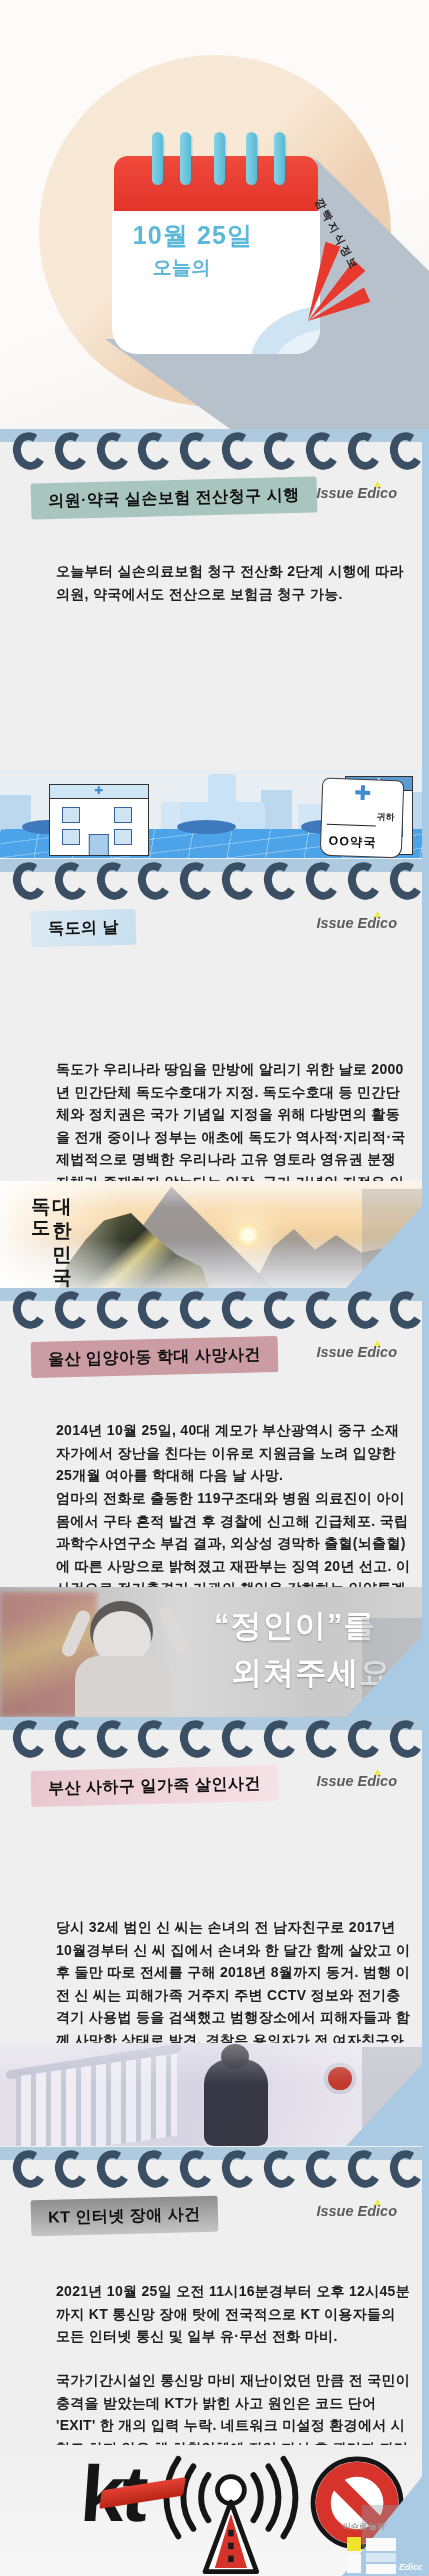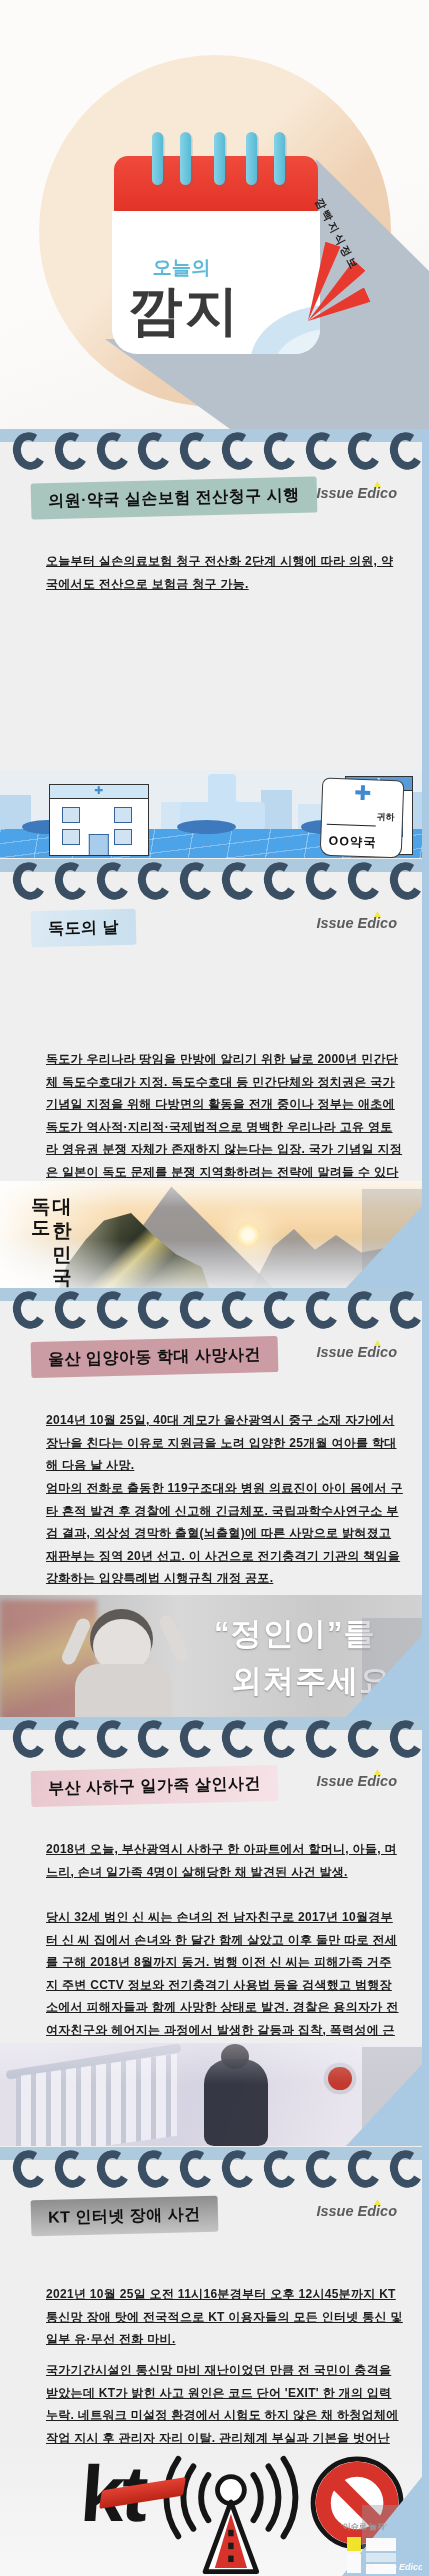--- a/index.html
+++ b/index.html
@@ -43,22 +43,22 @@
          font-size:16px;font-weight:800;color:#101010;border-radius:2.7px;z-index:10;letter-spacing:0.5px;}
   .badge.b1{background:#a9c6be;}
   .badge.b2{background:linear-gradient(100deg,#dceaf4,#c8dfee);}
   .badge.b3{background:#cc9ca4;}
   .badge.b4{background:linear-gradient(100deg,#e9c7cf,#f6e3e7);}
   .badge.b5{background:linear-gradient(180deg,#8e8e8e,#c4c4c4);}
   .brand{position:absolute;right:32px;top:56px;font-style:italic;font-weight:800;
          font-size:14.5px;color:#5c5c5c;z-index:10;}
   .brand .tri{position:absolute;top:-3.8px;right:16px;width:7px;height:5.9px;background:#f3e93e;
               clip-path:polygon(50% 0,0 100%,100% 100%);}
-  .para{position:absolute;left:38px;width:357px;font-size:12px;font-weight:700;color:#1d1d1d;
-        line-height:22.5px;letter-spacing:0.3px;margin:8px;text-decoration:underline;}
+  .para{position:absolute;left:38px;width:357px;font-size:14px;font-weight:700;color:#1d1d1d;
+        line-height:22.5px;letter-spacing:0.3px;margin:18px;}
   .illus{position:absolute;left:0;width:429px;overflow:hidden;}
   .corner-gray{position:absolute;right:0;bottom:0;width:67px;height:99px;background:rgba(150,156,162,.35);z-index:28;}
   .corner-wedge{position:absolute;right:0;bottom:0;width:83px;height:89px;background:#aac9e2;
                 clip-path:polygon(100% 0,100% 100%,0 100%);z-index:29;}
 
   
   #illus1{top:341px;height:88px;background:#e9eef3;}
   .skyrect{position:absolute;background:#bcd8ee;}
   .skyrect.lt{background:#d3e6f5;}
   #ground1{position:absolute;left:0;bottom:0;width:429px;height:29px;background:#4da3e8;
@@ -93,21 +93,21 @@
          background:linear-gradient(135deg,#5a5c3e 20%,#2f3528 45%,#c9b96a 55%,#3a4030 70%,#6b6a45 85%);
          clip-path:polygon(30% 10%,48% 0,62% 28%,78% 55%,95% 72%,100% 100%,0 100%,5% 70%,18% 35%);}
   #mist{position:absolute;left:0;top:0;width:429px;height:107px;
         background:linear-gradient(90deg,rgba(255,255,255,.9),rgba(255,255,255,0) 28%),
                    linear-gradient(0deg,rgba(255,255,255,.75),rgba(255,255,255,0) 45%),
                    linear-gradient(180deg,rgba(255,255,255,.55),rgba(255,255,255,0) 25%);}
   #callig{position:absolute;left:30px;top:3.2px;writing-mode:vertical-rl;font-size:19.3px;font-weight:900;
           color:#141414;letter-spacing:4.3px;line-height:1.1;z-index:6;}
 
   
-  #illus3{top:299px;height:130px;background:linear-gradient(90deg,#b3b3b3,#d8d8d8 42%,#c9c9c9 75%,#d2d2d2);margin-top:8px;}
+  #illus3{top:299px;height:130px;background:linear-gradient(90deg,#b3b3b3,#d8d8d8 42%,#c9c9c9 75%,#d2d2d2);}
   #poster{position:absolute;left:0;top:5.4px;width:97px;height:125px;opacity:.45;filter:blur(2.7px);
           background:linear-gradient(160deg,#b24b3e 20%,#d8a13c 45%,#a43b30 75%);}
   #baby-hair{position:absolute;left:90px;top:14px;width:63px;height:60px;border-radius:50%;background:#5e5a58;}
   #baby-head{position:absolute;left:93px;top:23.6px;width:58px;height:54px;border-radius:50%;background:#e3e0dd;}
   #baby-body{position:absolute;left:75px;top:69px;width:97px;height:61px;border-radius:23.6px 23.6px 0 0;background:#d6d3d0;}
   .baby-arm{position:absolute;width:14px;height:49px;border-radius:7px;background:#dcd9d6;}
   #arm-l{left:69px;top:21.5px;transform:rotate(24deg);}
   #arm-r{left:167px;top:19.3px;transform:rotate(-24deg);}
   .photo-cap{position:absolute;color:#fff;font-weight:800;text-shadow:0 0.5px 1.6px rgba(80,80,80,.5);z-index:4;}
   #cap1{left:214px;top:18px;font-size:31px;letter-spacing:1.1px;}
@@ -156,22 +156,22 @@
   <div id="cal-head"></div>
   <div id="cal-page">
     <div class="cal-wave"></div>
     <div class="cal-wave2"></div>
   </div>
   <div class="pin" style="left:152px"></div>
   <div class="pin" style="left:180px"></div>
   <div class="pin" style="left:214px"></div>
   <div class="pin" style="left:246px"></div>
   <div class="pin" style="left:274px"></div>
+  <div id="cal-date">10월 25일</div>
   <div id="cal-prefix">오늘의</div>
-  <div id="cal-title">깜지</div>
   <div class="ray" style="width:81px;transform:rotate(-72deg)"></div>
   <div class="ray" style="width:76px;transform:rotate(-47deg)"></div>
   <div class="ray" style="width:65px;transform:rotate(-24deg)"></div>
   <div id="ribbon">깜빡지식정보</div>
 </div>
 
 <div id="edge-strip"></div>
 
 <div class="section" style="top:429px">
   <div class="divider">
@@ -286,21 +286,21 @@
         <span class="ring" style="left: 306px;"></span>
         <span class="ring" style="left: 348px;"></span>
         <span class="ring" style="left: 390px;"></span>
       </div>
   </div>
   <div class="badge b3">울산 입양아동 학대 사망사건</div>
   <div class="brand">
     <i class="tri"></i>
     <span>Issue Edico</span>
   </div>
-  <p class="para" style="top:113px">2014년 10월 25일, 40대 계모가 울산광역시 중구 소재 자가에서 장난을 친다는 이유로 지원금을 노려 입양한 25개월 여아를 학대해 다음 날 사망.</p>
+  <p class="para" style="top:113px">2014년 10월 25일, 40대 계모가 부산광역시 중구 소재 자가에서 장난을 친다는 이유로 지원금을 노려 입양한 25개월 여아를 학대해 다음 날 사망.</p>
   <p class="para" style="top:181px">엄마의 전화로 출동한 119구조대와 병원 의료진이 아이 몸에서 구타 흔적 발견 후 경찰에 신고해 긴급체포. 국립과학수사연구소 부검 결과, 외상성 경막하 출혈(뇌출혈)에 따른 사망으로 밝혀졌고 재판부는 징역 20년 선고. 이 사건으로 전기충격기 기관의 책임을 강화하는 입양특례법 시행규칙 개정 공포.</p>
 
   <div class="illus" id="illus3">
     <div id="poster"></div>
     <div id="arm-l" class="baby-arm"></div>
     <div id="arm-r" class="baby-arm"></div>
     <div id="baby-hair"></div>
     <div id="baby-head"></div>
     <div id="baby-body"></div>
     <div id="cap1" class="photo-cap">“정인이”를</div>
@@ -324,21 +324,20 @@
         <span class="ring" style="left: 306px;"></span>
         <span class="ring" style="left: 348px;"></span>
         <span class="ring" style="left: 390px;"></span>
       </div>
   </div>
   <div class="badge b4">부산 사하구 일가족 살인사건</div>
   <div class="brand">
     <i class="tri"></i>
     <span>Issue Edico</span>
   </div>
-  <p class="para" style="top:113px">2018년 오늘, 부산광역시 사하구 한 아파트에서 할머니, 아들, 며느리, 손녀 일가족 4명이 살해당한 채 발견된 사건 발생.</p>
   <p class="para" style="top:181px">당시 32세 범인 신 씨는 손녀의 전 남자친구로 2017년 10월경부터 신 씨 집에서 손녀와 한 달간 함께 살았고 이후 둘만 따로 전세를 구해 2018년 8월까지 동거. 범행 이전 신 씨는 피해가족 거주지 주변 CCTV 정보와 전기충격기 사용법 등을 검색했고 범행장소에서 피해자들과 함께 사망한 상태로 발견. 경찰은 용의자가 전 여자친구와 헤어지는 과정에서 발생한 갈등과 집착, 폭력성에 근거를 둔 이별 살인으로 잠정 결론.</p>
 
   <div class="illus" id="illus4">
     <div id="railbar"></div>
     <div id="rail"></div>
     <div id="fighead"></div>
     <div id="figure"></div>
     <div id="redbtn"></div>
     <div id="cctv-blur"></div>
   </div>
@@ -360,21 +359,21 @@
         <span class="ring" style="left: 306px;"></span>
         <span class="ring" style="left: 348px;"></span>
         <span class="ring" style="left: 390px;"></span>
       </div>
   </div>
   <div class="badge b5">KT 인터넷 장애 사건</div>
   <div class="brand">
     <i class="tri"></i>
     <span>Issue Edico</span>
   </div>
-  <p class="para" style="top:128px">2021년 10월 25일 오전 11시16분경부터 오후 12시45분까지 KT 통신망 장애 탓에 전국적으로 KT 이용자들의 모든 인터넷 통신 및 일부 유·무선 전화 마비.</p>
+  <p class="para" style="top:115px">2021년 10월 25일 오전 11시16분경부터 오후 12시45분까지 KT 통신망 장애 탓에 전국적으로 KT 이용자들의 모든 인터넷 통신 및 일부 유·무선 전화 마비.</p>
   <p class="para" style="top:204px">국가기간시설인 통신망 마비 재난이었던 만큼 전 국민이 충격을 받았는데 KT가 밝힌 사고 원인은 코드 단어 'EXIT' 한 개의 입력 누락. 네트워크 미설정 환경에서 시험도 하지 않은 채 하청업체에 작업 지시 후 관리자 자리 이탈. 관리체계 부실과 기본을 벗어난 미흡한 보상안으로 더욱 질타.</p>
 
   <div class="illus" id="illus5">
     <div id="ktword">kt</div>
     <div id="ktribbon"></div>
     <svg id="ktsvg" width="301" height="131" viewBox="0 0 560 244">
       <path d="M168 56 A72 72 0 0 0 168 140" stroke="#151515" stroke-width="11" fill="none" stroke-linecap="round"></path>
       <path d="M140 40 A100 100 0 0 0 140 156" stroke="#151515" stroke-width="11" fill="none" stroke-linecap="round"></path>
       <path d="M112 26 A128 128 0 0 0 112 170" stroke="#151515" stroke-width="11" fill="none" stroke-linecap="round"></path>
       <path d="M252 56 A72 72 0 0 1 252 140" stroke="#151515" stroke-width="11" fill="none" stroke-linecap="round"></path>

